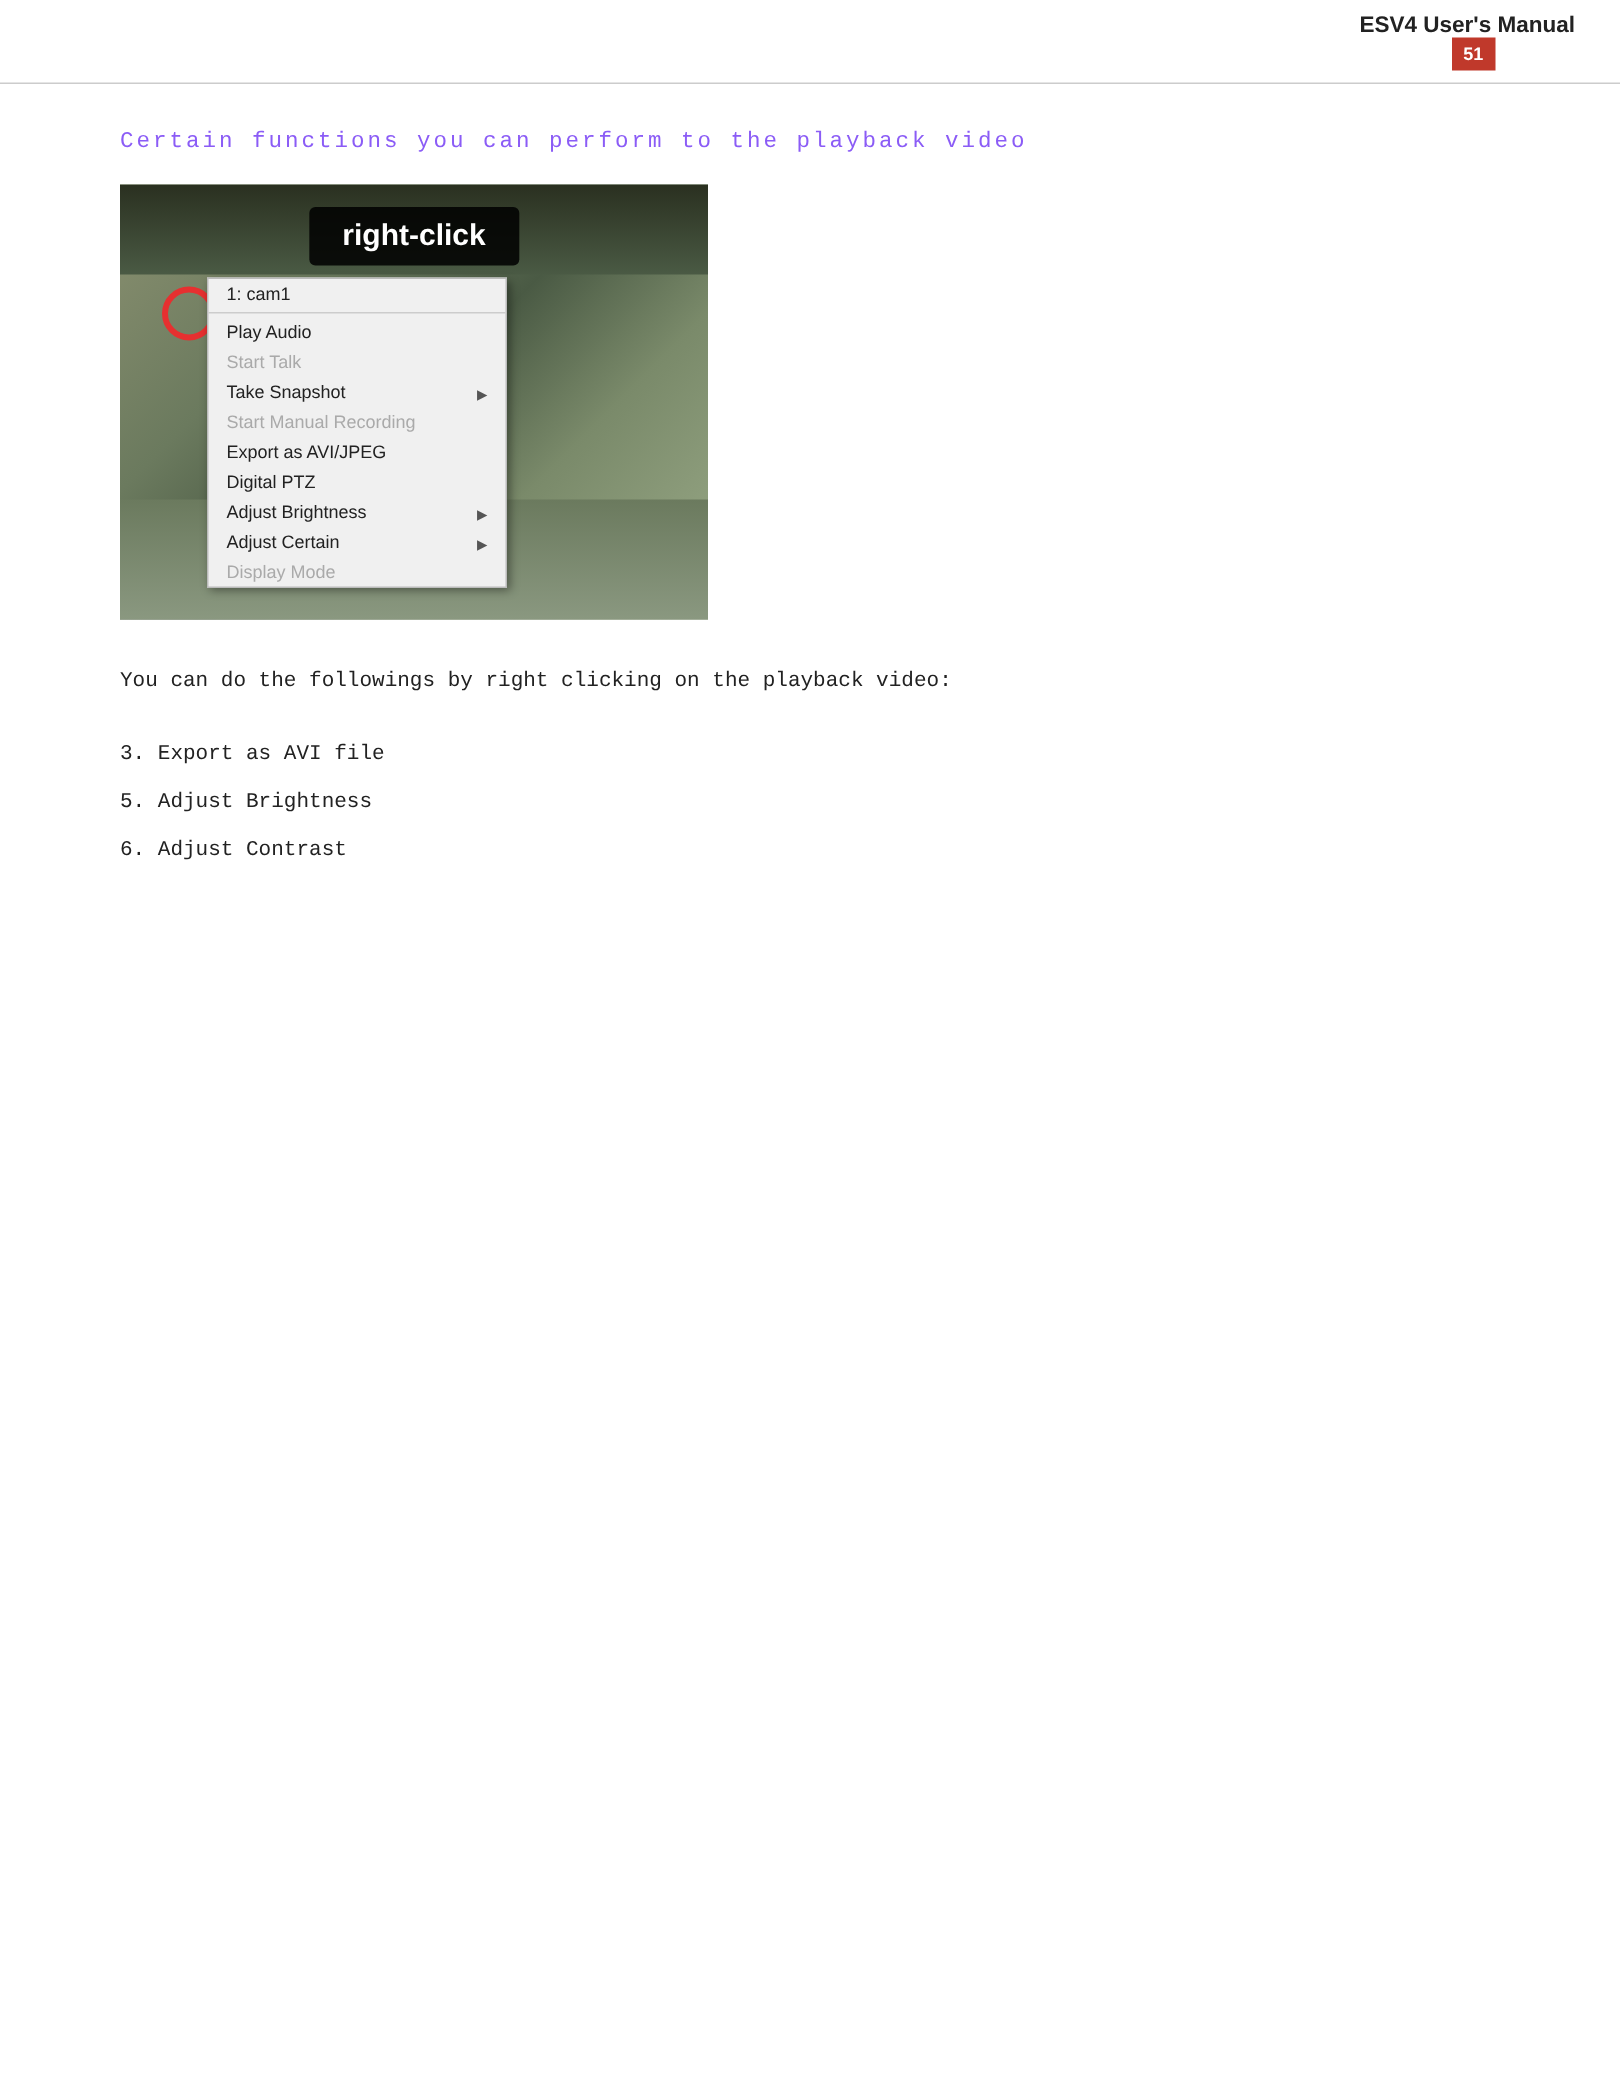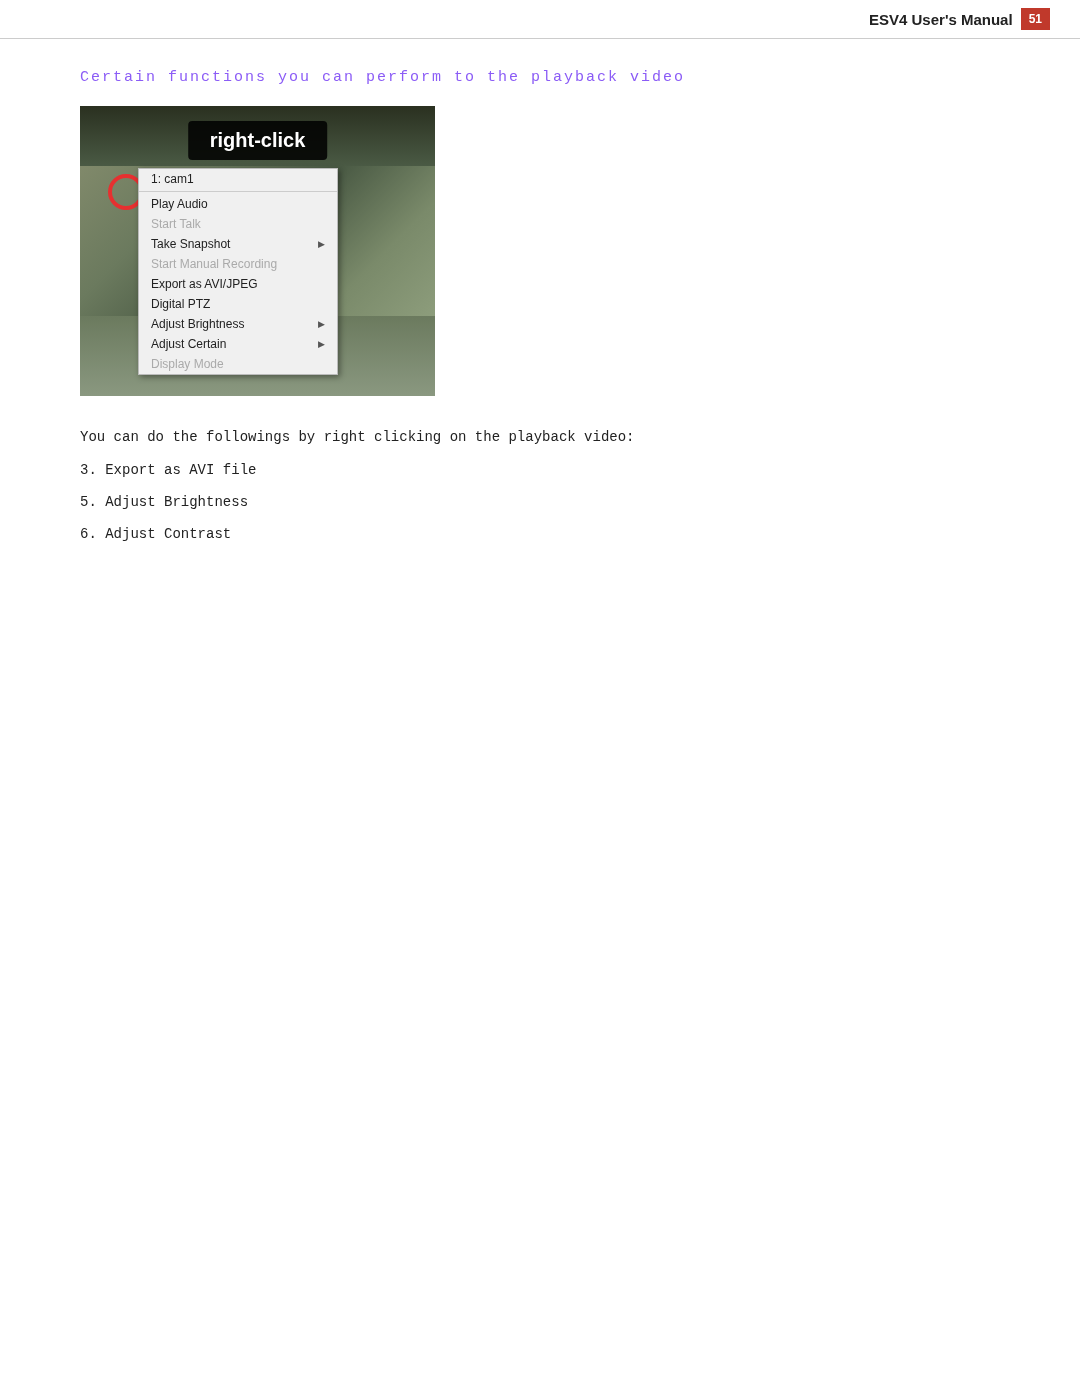--- a/index.html
+++ b/index.html
@@ -35,39 +35,40 @@
       font-size: 12px;
       font-weight: bold;
       padding: 4px 8px;
       margin-left: 8px;
     }
 
     .header-right {
       display: flex;
       align-items: center;
       padding-right: 30px;
+      flex-direction: column;
     }
 
     
     .main-content {
       padding: 0 80px;
     }
 
     
     .section-heading {
       font-size: 15px;
       color: #8b5cf6;
       letter-spacing: 2px;
       font-family: 'Courier New', monospace;
       margin-bottom: 20px;
     }
 
     
     .screenshot-container {
-      width: 355px;
+      width: 392px;
       height: 290px;
       position: relative;
       margin-bottom: 30px;
       overflow: hidden;
       background: #6b7a5e;
     }
 
     
     .camera-bg {
       width: 100%;
@@ -133,21 +134,21 @@
       box-shadow: 2px 2px 6px rgba(0,0,0,0.4);
       width: 200px;
       z-index: 20;
       font-size: 12px;
     }
 
     .context-menu-item {
       padding: 3px 12px;
       color: #222;
       display: flex;
-      align-items: center;
+      align-items: flex-end;
       justify-content: space-between;
       white-space: nowrap;
     }
 
     .context-menu-item.disabled {
       color: #aaa;
     }
 
     .context-menu-item.has-arrow::after {
       content: '▶';
@@ -158,21 +159,21 @@
     .context-menu-divider {
       border-top: 1px solid #ccc;
       margin: 2px 0;
     }
 
     
     .description-text {
       font-size: 14px;
       color: #222;
       font-family: 'Courier New', monospace;
-      margin-bottom: 6px;
+      margin-bottom: 22px;
       line-height: 1.6;
     }
 
     
     .feature-list {
       list-style: none;
       font-size: 14px;
       font-family: 'Courier New', monospace;
       color: #222;
       line-height: 2;

